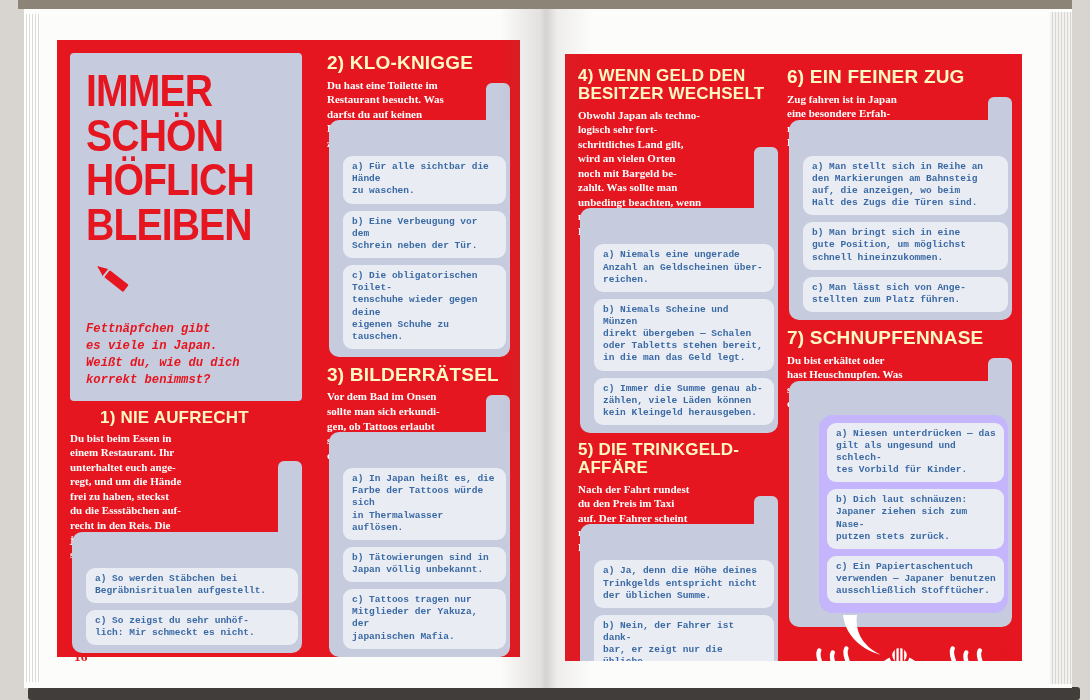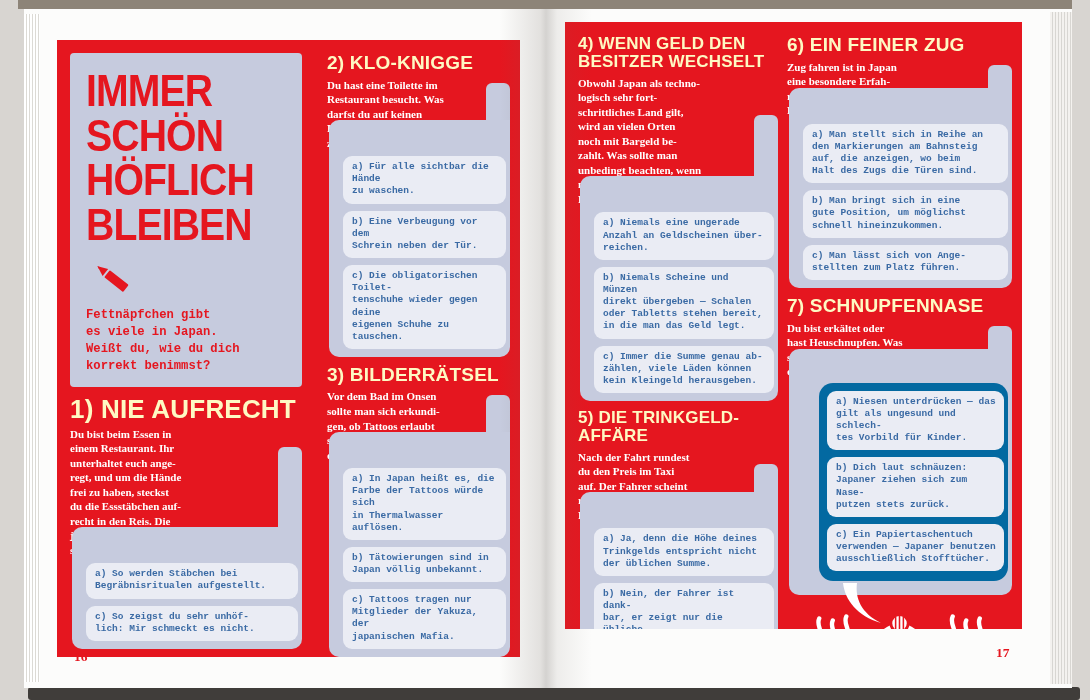--- a/index.html
+++ b/index.html
@@ -21,55 +21,55 @@
   .edge-left{position:absolute;left:24px;top:14px;width:16px;height:668px;
     background:repeating-linear-gradient(90deg,#ffffff 0 2px,#dcdad5 2px 3px);}
   .edge-right{position:absolute;left:1050px;top:12px;width:22px;height:672px;
     background:repeating-linear-gradient(90deg,#f4f2ef 0 2px,#d8d6d2 2px 3px);}
   .spine-shade{position:absolute;left:500px;top:9px;width:92px;height:679px;
     background:linear-gradient(90deg,rgba(110,100,92,0) 0%,rgba(110,100,92,0.18) 44%,rgba(70,62,55,0.22) 50%,rgba(110,100,92,0.10) 62%,rgba(110,100,92,0) 100%);}
 
   .red-block{position:absolute;background:var(--red);display:flex;gap:9px;
     padding:13px 10px 12px 13px;overflow:hidden;}
   #red-left{left:57px;top:40px;width:463px;height:617px;gap:25px;}
-  #red-right{left:565px;top:22px;width:457px;height:607px;}
+  #red-right{left:565px;top:54px;width:457px;height:607px;}
   .col{display:flex;flex-direction:column;min-width:0;}
   #red-left .col1{width:232px;flex:none;}
   #red-left .col2{flex:1;}
   #red-right .col1{width:200px;flex:none;}
   #red-right .col2{flex:1;}
 
   
   .title-panel{background:var(--panel);border-radius:4px;padding:16px 14px 12px 16px;margin-bottom:8px;flex:1;}
   .big-title{transform:scaleX(0.87);transform-origin:left top;}
   .big-title div{font-weight:bold;font-size:45px;line-height:0.99;color:var(--red);letter-spacing:-1px;}
   .pencil{margin:10px 0 2px 6px;}
   .intro{font-family:"Liberation Mono",monospace;font-weight:bold;font-size:12.2px;
-    line-height:1.38;color:var(--red);white-space:pre-line;margin-top:6px;}
+    line-height:1.38;color:var(--red);white-space:pre-line;margin-top:20px;font-style:italic;}
 
   
   .question{position:relative;margin-bottom:8px;}
   .side-strip{position:absolute;right:0;width:24px;top:30px;bottom:40px;
     background:var(--panel);border-radius:6px 6px 0 0;z-index:0;}
   .st52{top:52px;} .st80{top:80px;} .st55{top:55px;}
   .q-head{position:relative;z-index:1;color:#fef9c3;font-weight:bold;font-size:19px;
     letter-spacing:0.2px;line-height:1.08;white-space:pre-line;margin-bottom:4px;}
-  .q-head.big{font-size:26px;}
+  .q-head.big{font-size:17px;margin-left:30px;}
   #red-right .col1 .q-head{font-size:17px;}
   .q-body{position:relative;z-index:1;color:#fff;font-family:Liberation Serif, serif;
     font-weight:bold;font-size:11px;line-height:1.32;white-space:pre-line;margin-right:28px;}
   .answer-panel{position:relative;z-index:1;background:var(--panel);
     border-radius:10px 0 10px 10px;margin-top:-30px;padding:36px 4px 8px 8px;margin-left:2px;}
   .chip{background:var(--chip);border-radius:9px;color:var(--blue);
     font-family:"Liberation Mono",monospace;font-weight:bold;font-size:9.5px;line-height:1.28;
     white-space:pre-line;padding:5px 6px 6px 9px;margin:0 0 7px 6px;}
   .chip:last-child{margin-bottom:0;}
 
   
-  .bubble{background:#0369a1;border-radius:14px;padding:8px 4px 10px 6px;margin-left:24px;}
+  .bubble{background:#c4b5fd;border-radius:14px;padding:8px 4px 10px 6px;margin-left:24px;}
   .bubble .chip{margin-left:2px;}
   .q7 .answer-panel{padding:34px 4px 14px 6px;}
   .tail{position:absolute;left:46px;bottom:-30px;z-index:3;}
 
   .illu{margin-top:auto;line-height:0;}
   .illu svg{display:block;width:100%;}
 
   .pageno{position:absolute;font-family:Liberation Serif, serif;font-weight:bold;
     font-size:13.5px;color:var(--red);}
   #p16{left:74px;top:649px;} #p17{left:996px;top:645px;}

